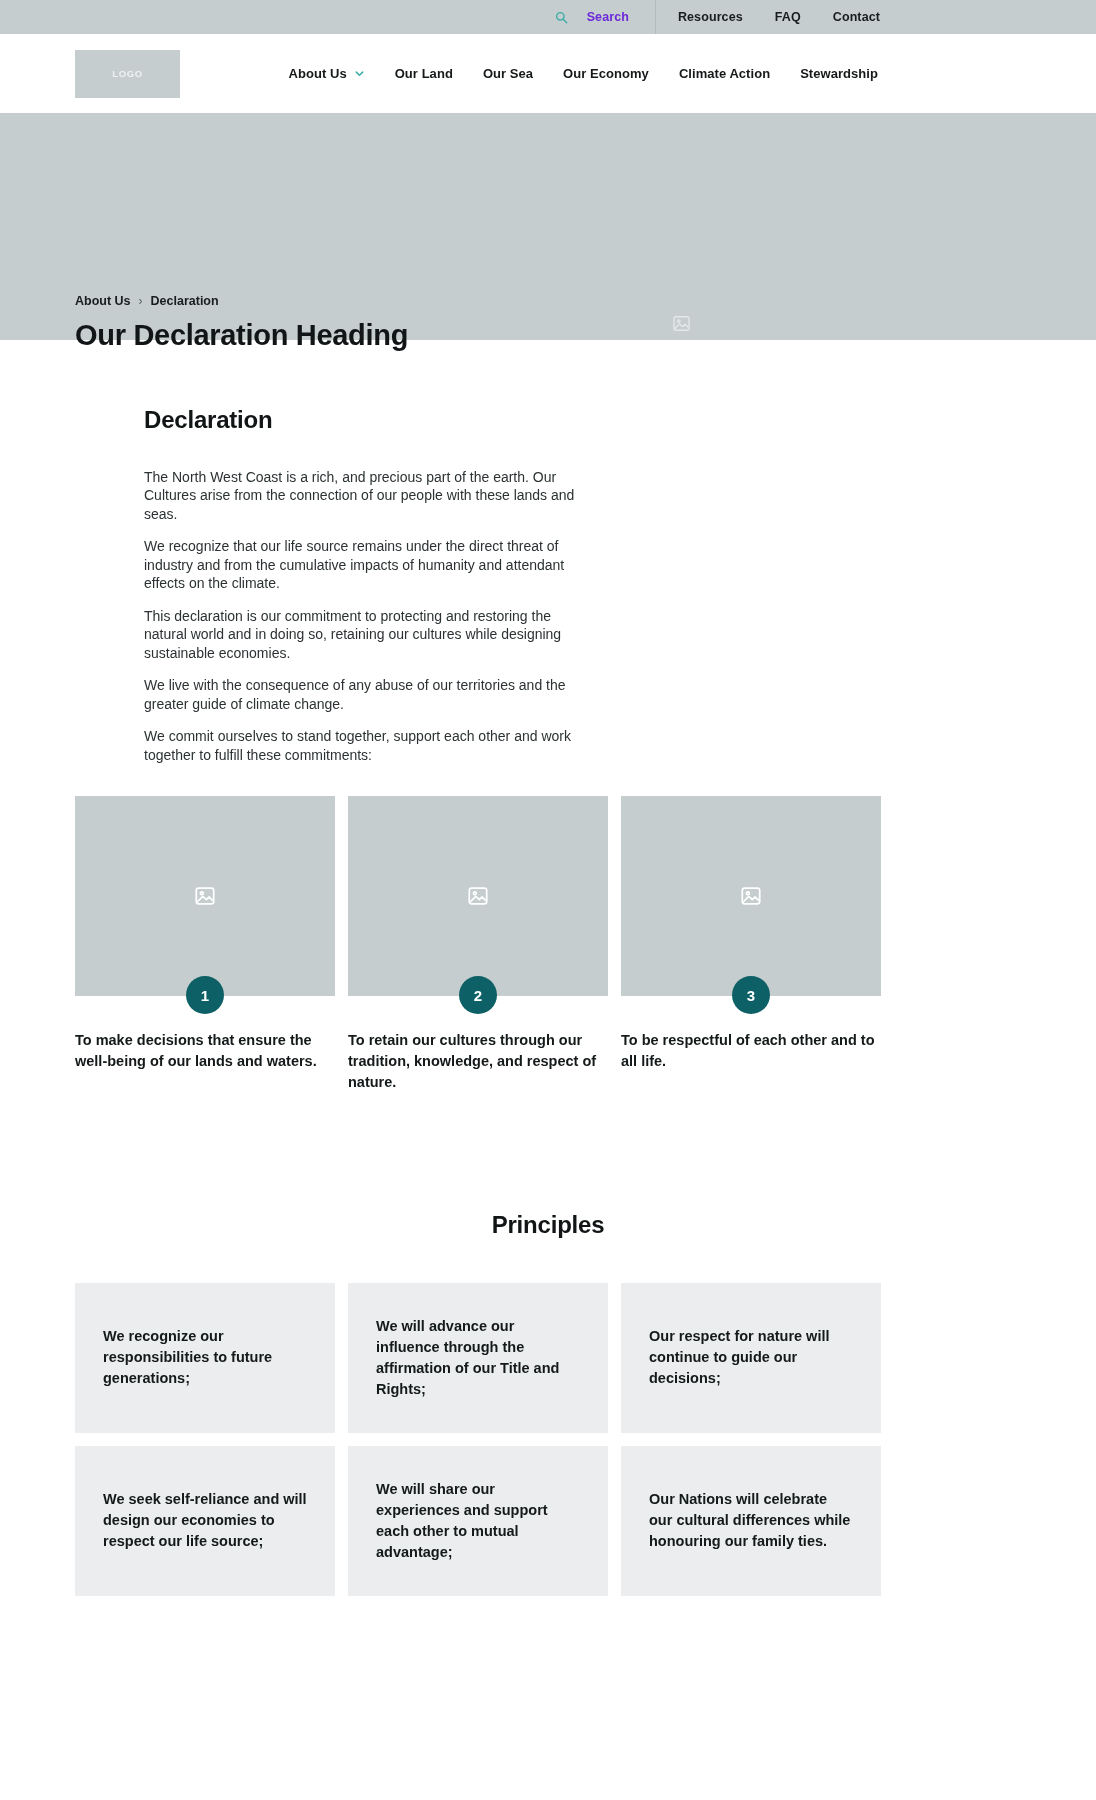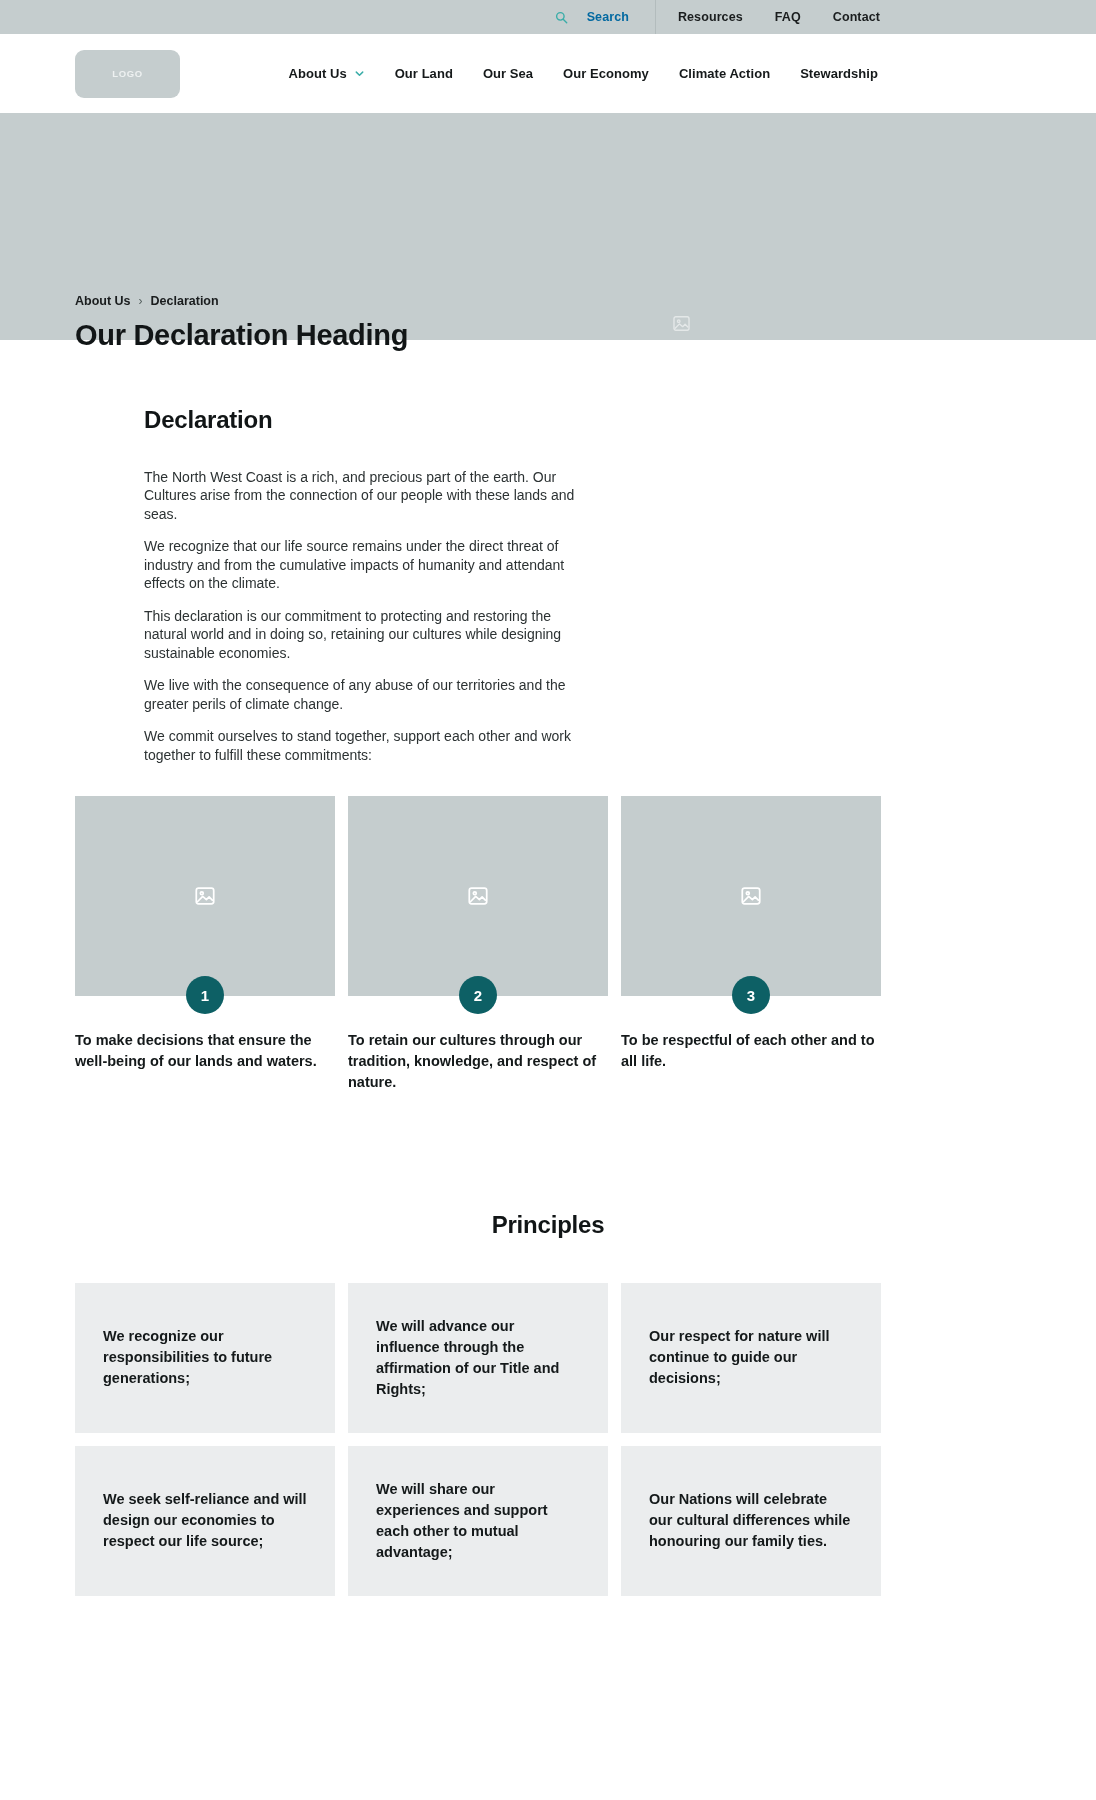--- a/index.html
+++ b/index.html
@@ -21,21 +21,21 @@
     padding-right: 18px;
     gap: 0;
   }
   .topbar-search {
     display: flex;
     align-items: center;
     gap: 19px;
     padding: 0 26px 0 0;
     font-size: 12.5px;
     font-weight: 700;
-    color: #0369a1;
+    color: #6d28d9;
     letter-spacing: .1px;
     cursor: pointer;
   }
   .topbar-divider {
     width: 1px;
     height: 34px;
     background: #b3bcbd;
     margin-right: 22px;
   }
   .topbar-links { display: flex; align-items: center; gap: 32px; padding-right: 198px; }
@@ -62,21 +62,20 @@
     height: 48px;
     background: #c5cdce;
     display: flex;
     align-items: center;
     justify-content: center;
     color: #eef1f1;
     font-size: 9.5px;
     font-weight: 700;
     letter-spacing: .6px;
     cursor: pointer;
-    border-radius: 9px;
   }
   .nav-items {
     margin-left: auto;
     display: flex;
     align-items: center;
     gap: 30px;
     padding-right: 200px;
   }
   .nav-item {
     display: flex;
@@ -287,21 +286,21 @@
   </span>
 </div>
 
 <div class="decl-section">
   <div class="decl-inner">
     <div class="decl-heading">Declaration</div>
     <div class="decl-paras">
       <p>The North West Coast is a rich, and precious part of the earth. Our  Cultures arise from the connection of our people with these lands and  seas.</p>
       <p>We recognize that our life source remains under the direct threat of  industry and from the cumulative impacts of humanity and attendant  effects on the climate.</p>
       <p>This declaration is our commitment to protecting and restoring the  natural world and in doing so, retaining our cultures while designing  sustainable economies.</p>
-      <p>We live with the consequence of any abuse of our territories and the greater perils of climate change.</p>
+      <p>We live with the consequence of any abuse of our territories and the greater guide of climate change.</p>
       <p>We commit ourselves to stand together, support each other and work together to fulfill these commitments:</p>
     </div>
   </div>
 
   <div class="commit-grid">
 
     <div class="commit-card">
       <div class="commit-imgbox">
         <span>
           <svg class="ph-icon" viewBox="0 0 24 24" fill="none" stroke="#ffffff" stroke-width="1.9" stroke-linecap="round" stroke-linejoin="round">

